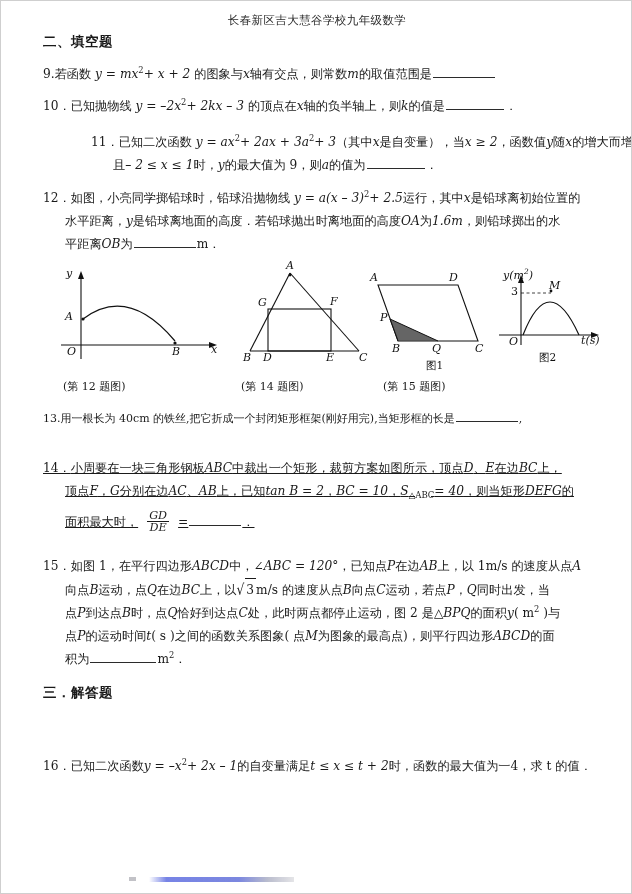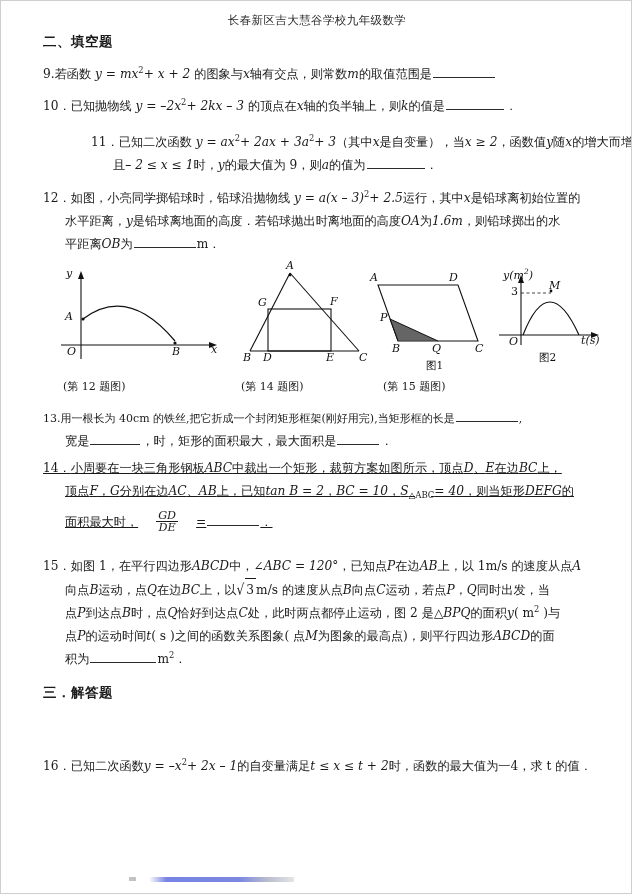--- a/index.html
+++ b/index.html
@@ -54,21 +54,21 @@
     vertical-align: baseline;
     height: 12px;
     margin: 0 1px;
   }
   .frac {
     display: inline-block;
     text-align: center;
     vertical-align: middle;
     line-height: 1.05;
     font-size: 0.92em;
-    margin: 0 18px;
+    margin: 0 9px;
     position: relative;
     top: -1px;
   }
   .frac .num { display: block; border-bottom: 1px solid #1a1a1a; padding: 0 2px; }
   .frac .den { display: block; padding: 0 2px; }
   .sqrt {
     display: inline-block;
     border-top: 1px solid #1a1a1a;
     padding: 0 2px 0 1px;
     margin-left: 1px;
@@ -236,23 +236,20 @@
       <div class="fig-label" style="left:68px; top:16px;">M</div>
       <div class="fig-label" style="left:30px; top:22px; font-style:normal;">3</div>
       <div class="fig-sublabel" style="left:58px; top:88px;">图2</div>
     </div>
   </div>
 
   <div class="qblock" style="left:42px; top:406px; width:560px;">
     <div class="qline" style="font-size:11px;">
       <span>13.</span><span>用一根长为 40cm 的铁丝,把它折成一个封闭矩形框架(刚好用完),当矩形框的长是</span><span class="blank" style="width:62px;"></span><span>,</span>
     </div>
-    <div class="qline indent">
-      <span>宽是</span><span class="blank" style="width:50px;"></span><span>，时，矩形的面积最大，最大面积是</span><span class="blank" style="width:42px;"></span><span>．</span>
-    </div>
   </div>
 
   <div class="qblock" style="left:42px; top:456px; width:560px;text-decoration:underline;">
     <div class="qline">
       <span>14．</span><span>小周要在一块三角形钢板</span><i class="v">ABC</i><span>中裁出一个矩形，裁剪方案如图所示，顶点</span><i class="v">D</i><span>、</span><i class="v">E</i><span>在边</span><i class="v">BC</i><span>上，</span>
     </div>
     <div class="qline indent">
       <span>顶点</span><i class="v">F</i><span>，</span><i class="v">G</i><span>分别在边</span><i class="v">AC</i><span>、</span><i class="v">AB</i><span>上，已知</span><i class="v">tan B = 2</i><span>，</span><i class="v">BC = 10</i><span>，</span><i class="v">S</i><sub style="font-size:0.7em;">△ABC</sub><i class="v">= 40</i><span>，则当矩形</span><i class="v">DEFG</i><span>的</span>
     </div>
     <div class="qline indent" style="line-height:30px;">

